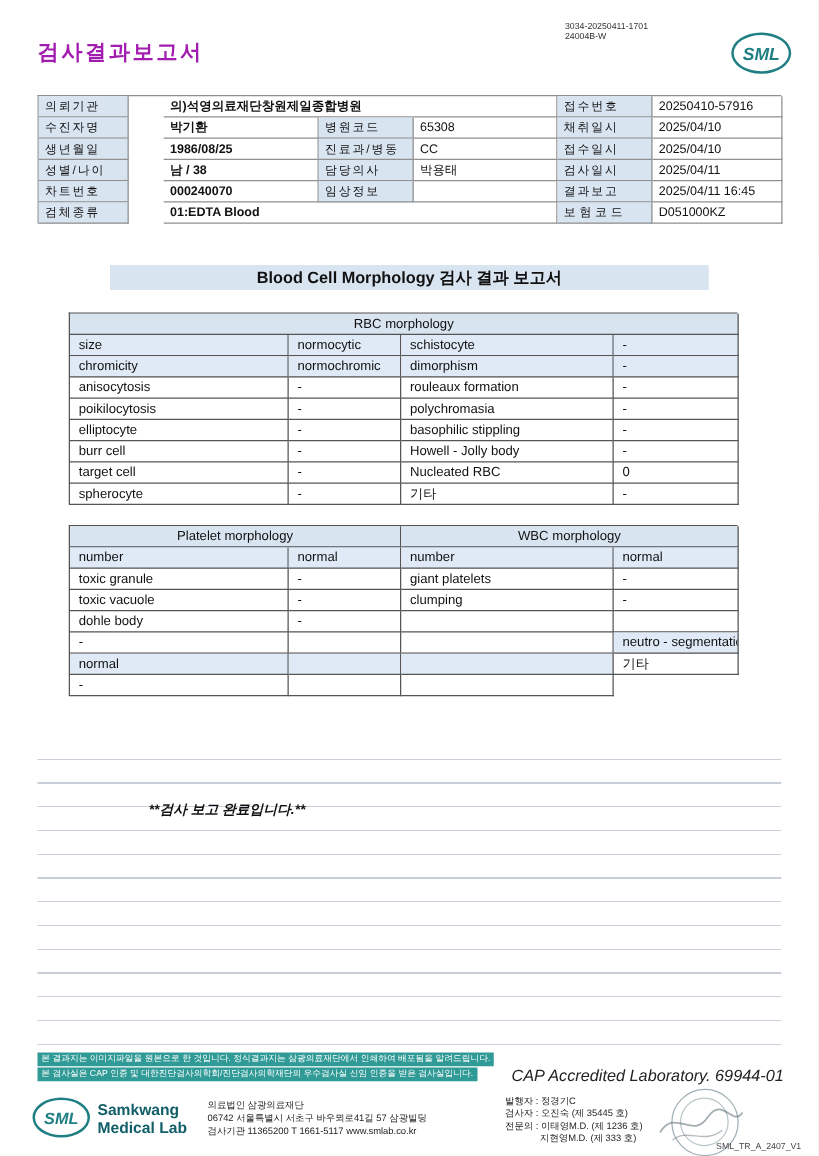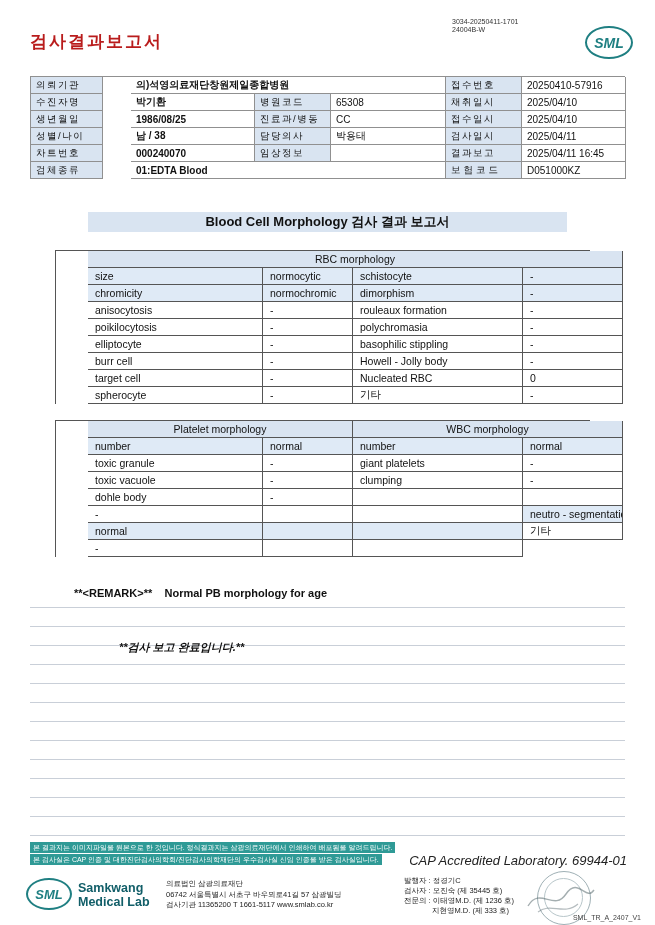--- a/index.html
+++ b/index.html
@@ -1,19 +1,19 @@
 <!DOCTYPE html>
 <html><head>
 <meta charset="utf-8">
 <style>
   * { margin:0; padding:0; box-sizing:border-box; }
   body { background:#e9e9e9; font-family:"Liberation Sans","DejaVu Sans",sans-serif; }
   .page { position:relative; width:655px; height:925px; background:#ffffff; margin:0 auto; overflow:hidden; }
 
-  .title { position:absolute; left:30px; top:30px; font-size:17px; font-weight:bold; color:#b91c1c; letter-spacing:2px; }
+  .title { position:absolute; left:30px; top:30px; font-size:17px; font-weight:bold; color:#a21caf; letter-spacing:2px; }
   .doc-codes { position:absolute; left:452px; top:18px; font-size:7px; line-height:8px; color:#333; }
   .logo { border:2.5px solid #1f7f82; border-radius:50%; display:flex; align-items:center; justify-content:center; color:#1f7f82; font-weight:bold; font-style:italic; }
   .logo-top { position:absolute; right:22px; top:26px; width:48px; height:33px; font-size:14px; }
 
   
   .info-table { position:absolute; left:30px; top:76px; width:595px; display:grid;
     grid-template-columns:72px 152px 76px 115px 76px 104px;
     border-top:1px solid #909090; border-left:1px solid #909090; }
   .info-table .cell { height:17px; border-right:1px solid #909090; border-bottom:1px solid #909090;
     display:flex; align-items:center; padding:0 5px; overflow:hidden; white-space:nowrap; }
@@ -22,21 +22,21 @@
   .info-table .value { font-size:10px; color:#111; }
   .bold { font-weight:bold;margin-left:28px; }
   .span3 { grid-column: span 3; }
 
   .section-bar { position:absolute; left:88px; top:212px; width:479px; height:20px; background:#d9e4f1;
     display:flex; align-items:center; justify-content:center; font-size:13px; font-weight:bold; color:#111; }
 
   
   .morph-table { position:absolute; left:55px; width:535px; display:grid;
     grid-template-columns:175px 90px 170px 100px;
-    border-top:1px solid #555; border-left:1px solid #555; font-size:10.5px; color:#111;padding-left:32px; }
+    border-top:1px solid #555; border-left:1px solid #555; font-size:10.5px; color:#111; }
   #rbc-table { top:250px; }
   #wp-table  { top:420px; }
   .morph-table .cell { height:17px; border-right:1px solid #555; border-bottom:1px solid #555;
     display:flex; align-items:center; padding:0 7px; overflow:hidden; white-space:nowrap; }
   .morph-table .head { background:#d9e4f1; justify-content:center; }
   .span2 { grid-column: span 2; }
   .span4 { grid-column: span 4; }
   .hl { background:#dfeaf6; }
 
   
@@ -196,21 +196,20 @@
     <div class="cell hl"></div>
     <div class="cell hl"></div>
 
     <div class="cell">기타</div>
     <div class="cell">-</div>
     <div class="cell"></div>
     <div class="cell"></div>
   </div>
 
   <div class="ruled"></div>
-  <div class="remark1">**&lt;REMARK&gt;**    Normal PB morphology for age</div>
   <div class="remark2">**검사 보고 완료입니다.**</div>
 
   <div class="banner">
     <div class="banner-line">본 결과지는 이미지파일을 원본으로 한 것입니다. 정식결과지는 삼광의료재단에서 인쇄하여 배포됨을 알려드립니다.</div>
     <div class="banner-line">본 검사실은 CAP 인증 및 대한진단검사의학회/진단검사의학재단의 우수검사실 신임 인증을 받은 검사실입니다.</div>
   </div>
   <div class="cap-text">CAP Accredited Laboratory. 69944-01</div>
 
   <div class="logo logo-footer">
     <span>SML</span>

